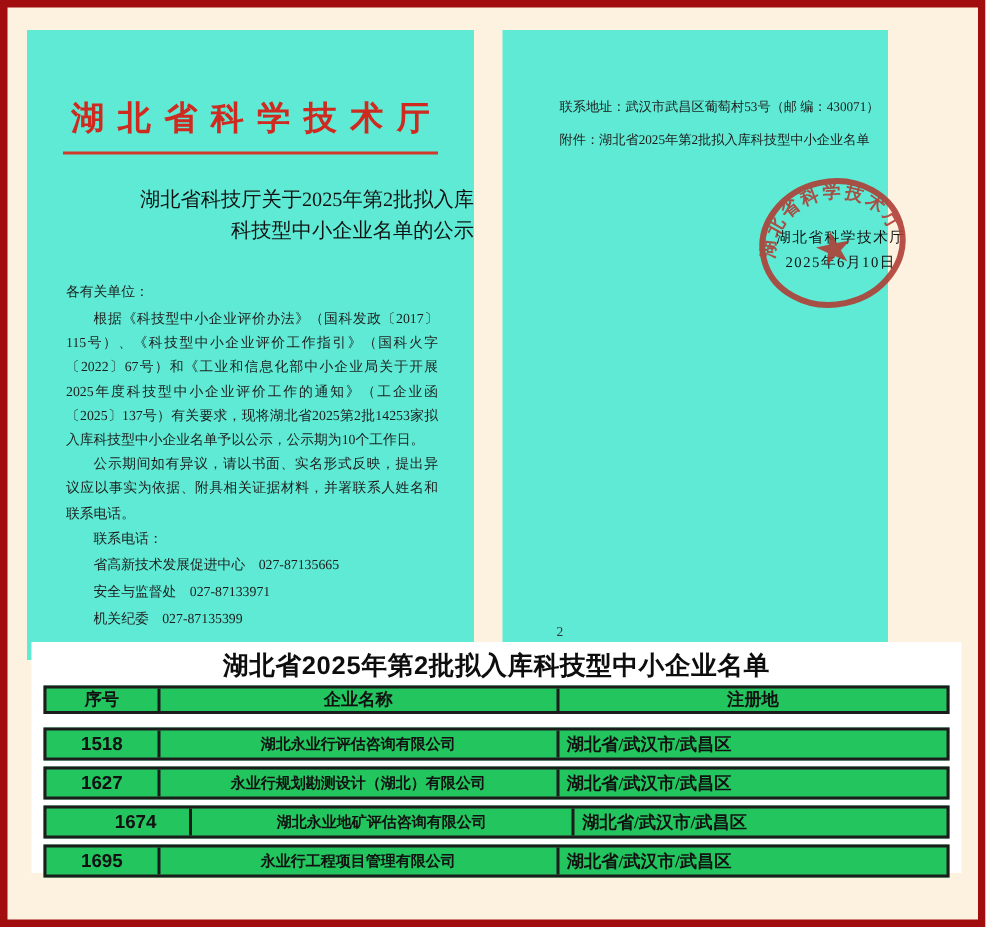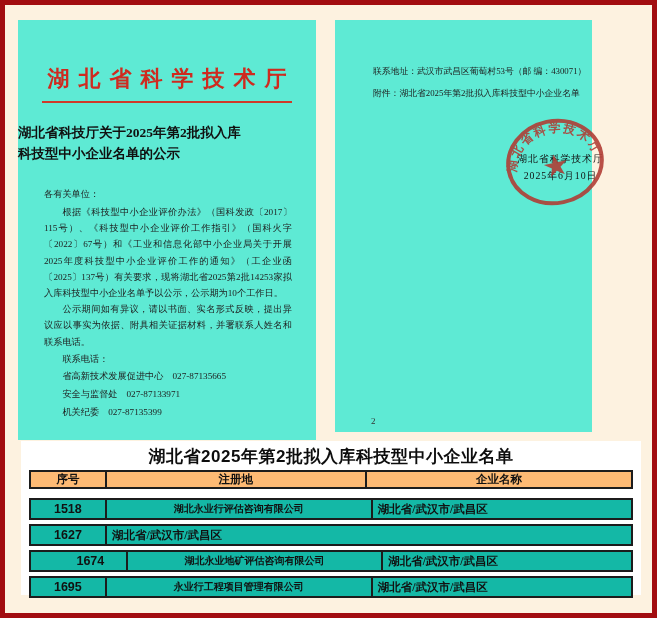--- a/index.html
+++ b/index.html
@@ -30,21 +30,21 @@
     font-size:22px; font-weight:bold;
     letter-spacing:9px; text-indent:9px;
     font-family:"Liberation Serif","DejaVu Serif",serif;
   }
   .masthead-rule{
     position:absolute; left:24px; top:81px; width:250px; height:2px;
     background:#cf3a2a;
   }
   .doc-title{
     position:absolute; left:0; top:102px; width:100%;
-    text-align:left; font-weight:bold; font-size:13.5px;
+    text-align:right; font-weight:normal; font-size:13.5px;
     line-height:21px; color:#111;
   }
   .body-text{
     position:absolute; left:26px; top:167px; width:248px;
     font-size:9.2px; color:#1d1d1d; text-align:justify;
   }
   .salutation{ line-height:16px; margin-bottom:1px;font-family:Liberation Mono, monospace; }
   .para{ text-indent:2em; line-height:16.2px; }
   .contact-label{ margin-top:1px; line-height:16.2px; }
   .contact-line{ text-indent:2em; line-height:18px; }
@@ -65,36 +65,36 @@
     opacity:.88;
     pointer-events:none;
   }
   .page-num{
     position:absolute; left:36px; top:396px;
     font-size:9px; color:#333;
   }
 
   
   .table-panel{
-    position:absolute; left:16px; top:436px; width:620px; height:154px;
+    position:absolute; left:16px; top:423px; width:620px; height:154px;
     background:#ffffff;
     text-decoration:underline;
   }
   .table-title{
     position:absolute; left:0; top:4px; width:100%;
     text-align:center; font-weight:bold; font-size:17px; color:#0d0d0d;
     font-family:"Liberation Sans","DejaVu Sans",sans-serif;
     letter-spacing:.5px;
   }
   .trow{
     position:absolute; left:8px; width:604px; height:22px;
     border:2px solid #1c1c1c;
-    display:flex; background:#14b8a6;
+    display:flex; background:#22c55e;
   }
-  .trow.header{ top:29px; height:19px; background:#fdba74; }
+  .trow.header{ top:29px; height:19px; background:#22c55e; }
   .trow.r0{ top:57px; } .trow.r1{ top:83px; } .trow.r2{ top:109px;padding-left:24px; } .trow.r3{ top:135px; }
   .cell{
     height:100%; display:flex; align-items:center; justify-content:center;
     font-size:10px; color:#111; overflow:hidden; white-space:nowrap;
   }
   .c0{ width:74px; }
   .c1{ width:267px; border-left:2px solid #1c1c1c; }
   .c2{ width:261px; border-left:2px solid #1c1c1c; justify-content:flex-start; padding-left:5px; }
   .trow.header .cell{ font-weight:bold; font-size:11.5px; justify-content:center; padding:0; }
   .cell.num{ font-family:"Liberation Sans","DejaVu Sans",sans-serif; font-weight:bold; font-size:12.5px; }
@@ -145,31 +145,32 @@
     </svg>
 
     <div class="page-num">2</div>
   </div>
 
   <div class="table-panel">
     <div class="table-title">湖北省2025年第2批拟入库科技型中小企业名单</div>
 
     <div class="trow header">
       <div class="cell c0">序号</div>
+      <div class="cell c1">企业名称</div>
       <div class="cell c2">注册地</div>
-      <div class="cell c1">企业名称</div>
     </div>
 
     <div class="trow r0">
       <div class="cell c0 num">1518</div>
       <div class="cell c1 name">湖北永业行评估咨询有限公司</div>
       <div class="cell c2 loc">湖北省/武汉市/武昌区</div>
     </div>
     <div class="trow r1">
       <div class="cell c0 num">1627</div>
+      <div class="cell c1 name">永业行规划勘测设计（湖北）有限公司</div>
       <div class="cell c2 loc">湖北省/武汉市/武昌区</div>
     </div>
     <div class="trow r2">
       <div class="cell c0 num">1674</div>
       <div class="cell c1 name">湖北永业地矿评估咨询有限公司</div>
       <div class="cell c2 loc">湖北省/武汉市/武昌区</div>
     </div>
     <div class="trow r3">
       <div class="cell c0 num">1695</div>
       <div class="cell c1 name">永业行工程项目管理有限公司</div>

